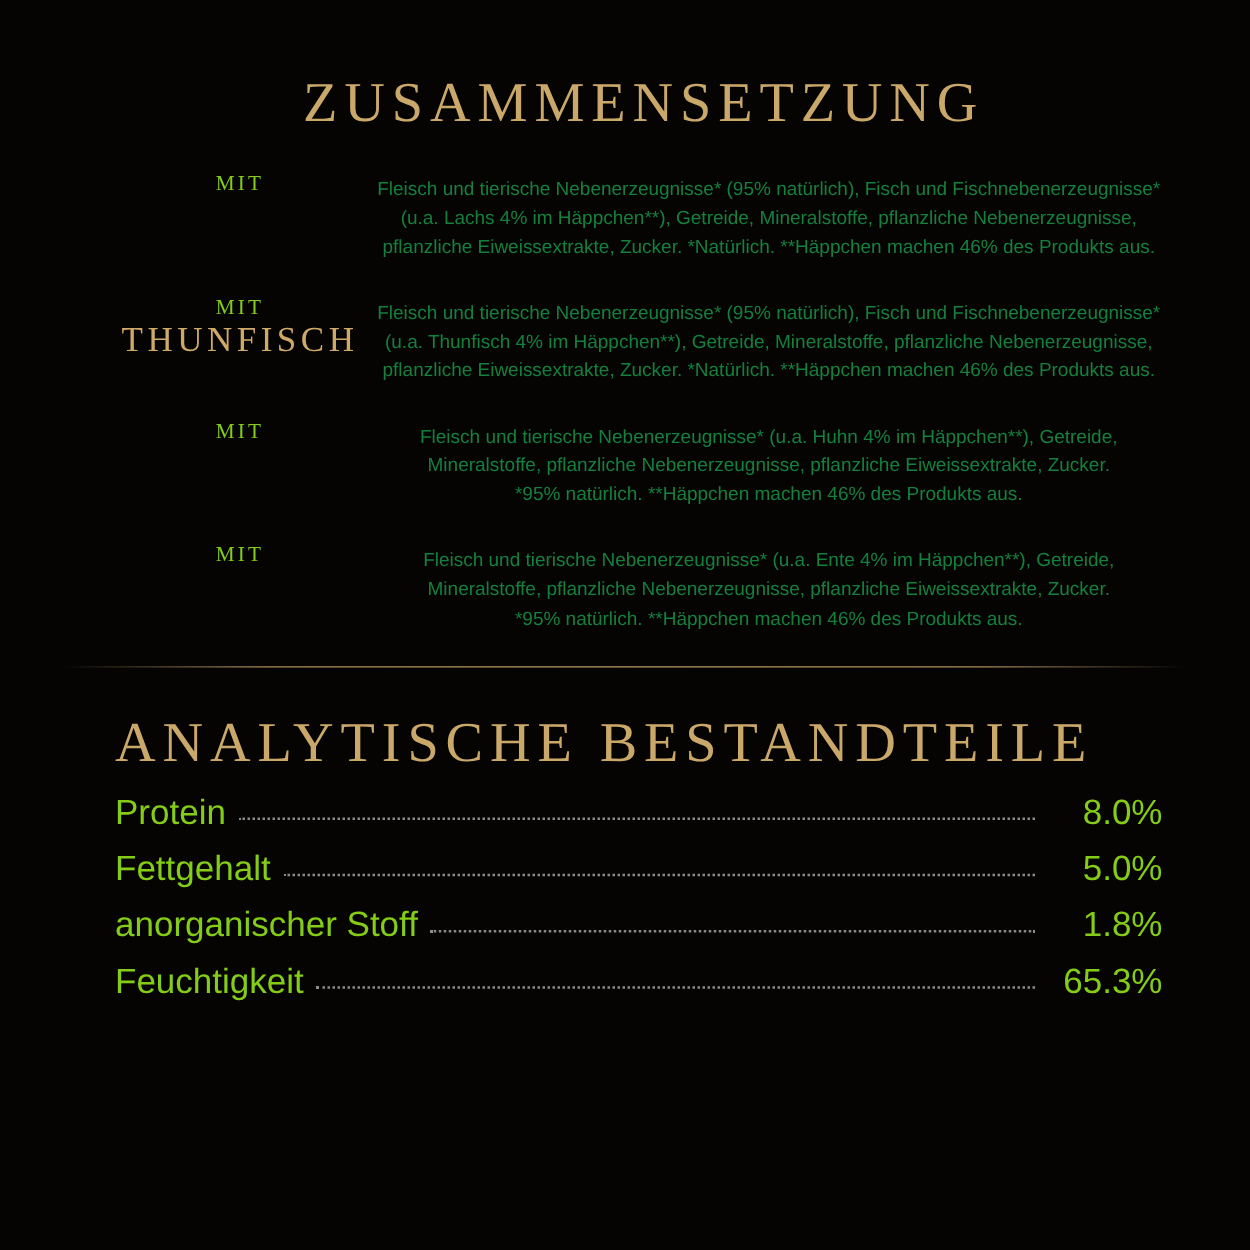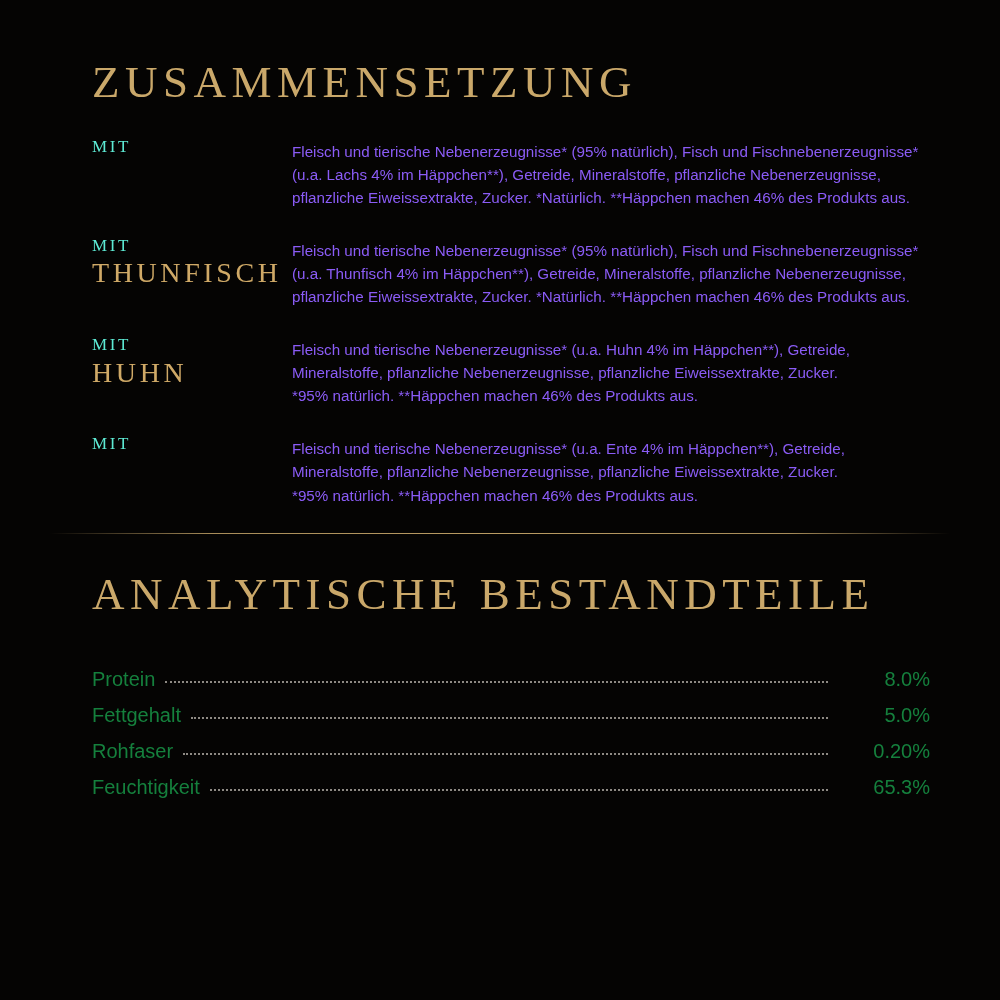--- a/index.html
+++ b/index.html
@@ -17,20 +17,21 @@
     position: relative;
     width: 1000px;
     height: 1000px;
     background: #050403;
     box-sizing: border-box;
   }
 
   
   .section-composition {
     padding: 58px 62px 0 92px;
+    text-align: center;
   }
   .section-title {
     font-family: "Liberation Serif", serif;
     color: #c9a濃;
     color: #caa86a;
     font-size: 45px;
     letter-spacing: 5.5px;
     font-weight: 400;
     line-height: 1.1;
     margin: 0 0 28px 0;
@@ -42,63 +43,63 @@
     margin-bottom: 26px;
   }
   .variant-label {
     width: 200px;
     flex: 0 0 200px;
     padding-top: 2px;
   }
   .variant-label .mit {
     display: block;
     font-family: "Liberation Serif", serif;
-    color: #5eead4;
+    color: #84cc16;
     font-size: 17px;
     letter-spacing: 2.6px;
     line-height: 1.1;
   }
   .variant-label .name {
     display: block;
     font-family: "Liberation Serif", serif;
     color: #cfa champ;
     color: #cfa967;
     font-size: 28px;
     letter-spacing: 3.6px;
     line-height: 1.25;
     white-space: nowrap;
   }
   .variant-desc {
     flex: 1 1 auto;
-    color: #8b5cf6;
+    color: #15803d;
     font-size: 15.2px;
     line-height: 1.52;
     padding-top: 4px;
     max-width: 668px;
   }
 
   
   .divider {
     height: 1px;
     margin: 14px 50px 0 50px;
     background: linear-gradient(to right, rgba(180,150,95,0) 0%, rgba(196,164,104,0.85) 18%, rgba(196,164,104,0.95) 50%, rgba(196,164,104,0.85) 82%, rgba(180,150,95,0) 100%);
   }
 
   
   .section-analytical {
     padding: 36px 70px 0 92px;
   }
   .section-analytical .section-title {
-    margin-bottom: 49px;
+    margin-bottom: 16px;
   }
   .analysis-row {
     display: flex;
     align-items: baseline;
-    color: #15803d;
-    font-size: 20px;
+    color: #84cc16;
+    font-size: 28px;
     line-height: 1.1;
     margin-bottom: 14px;
   }
   .analysis-name {
     white-space: nowrap;
   }
   .analysis-dots {
     flex: 1 1 auto;
     margin: 0 10px;
     position: relative;
@@ -131,21 +132,20 @@
       <div class="variant-label">
         <span class="mit">MIT</span>
         <span class="name">THUNFISCH</span>
       </div>
       <div class="variant-desc">Fleisch und tierische Nebenerzeugnisse* (95% natürlich), Fisch und Fischnebenerzeugnisse* (u.a. Thunfisch 4% im Häppchen**), Getreide, Mineralstoffe, pflanzliche Nebenerzeugnisse, pflanzliche Eiweissextrakte, Zucker. *Natürlich. **Häppchen machen 46% des Produkts aus.</div>
     </div>
 
     <div class="variant">
       <div class="variant-label">
         <span class="mit">MIT</span>
-        <span class="name">HUHN</span>
       </div>
       <div class="variant-desc">Fleisch und tierische Nebenerzeugnisse* (u.a. Huhn 4% im Häppchen**), Getreide, Mineralstoffe, pflanzliche Nebenerzeugnisse, pflanzliche Eiweissextrakte, Zucker.<br>*95% natürlich. **Häppchen machen 46% des Produkts aus.</div>
     </div>
 
     <div class="variant">
       <div class="variant-label">
         <span class="mit">MIT</span>
       </div>
       <div class="variant-desc">Fleisch und tierische Nebenerzeugnisse* (u.a. Ente 4% im Häppchen**), Getreide, Mineralstoffe, pflanzliche Nebenerzeugnisse, pflanzliche Eiweissextrakte, Zucker.<br>*95% natürlich. **Häppchen machen 46% des Produkts aus.</div>
     </div>
@@ -161,26 +161,26 @@
       <span class="analysis-dots"></span>
       <span class="analysis-value">8.0%</span>
     </div>
 
     <div class="analysis-row">
       <span class="analysis-name">Fettgehalt</span>
       <span class="analysis-dots"></span>
       <span class="analysis-value">5.0%</span>
     </div>
 
+    <div class="analysis-row">
+      <span class="analysis-name">anorganischer Stoff</span>
+      <span class="analysis-dots"></span>
+      <span class="analysis-value">1.8%</span>
+    </div>
 
-    <div class="analysis-row">
-      <span class="analysis-name">Rohfaser</span>
-      <span class="analysis-dots"></span>
-      <span class="analysis-value">0.20%</span>
-    </div>
 
     <div class="analysis-row">
       <span class="analysis-name">Feuchtigkeit</span>
       <span class="analysis-dots"></span>
       <span class="analysis-value">65.3%</span>
     </div>
   </div>
 
 </div>
 

